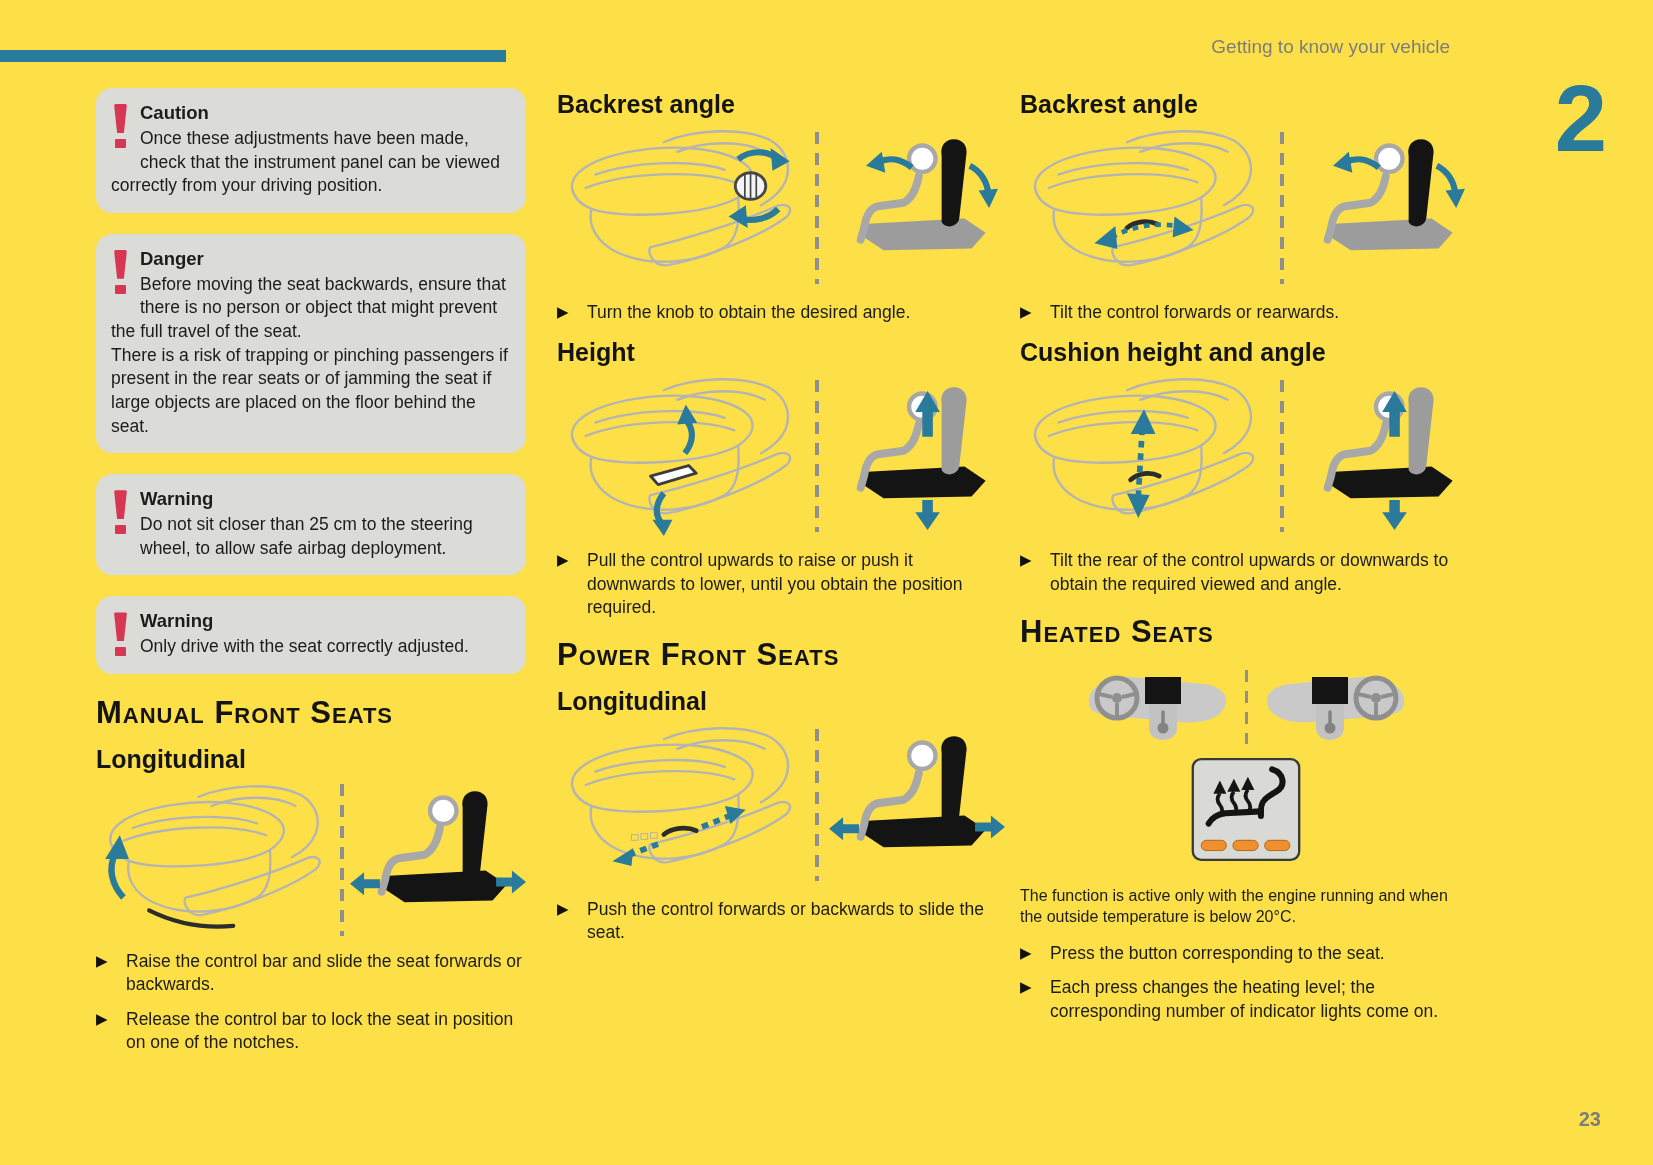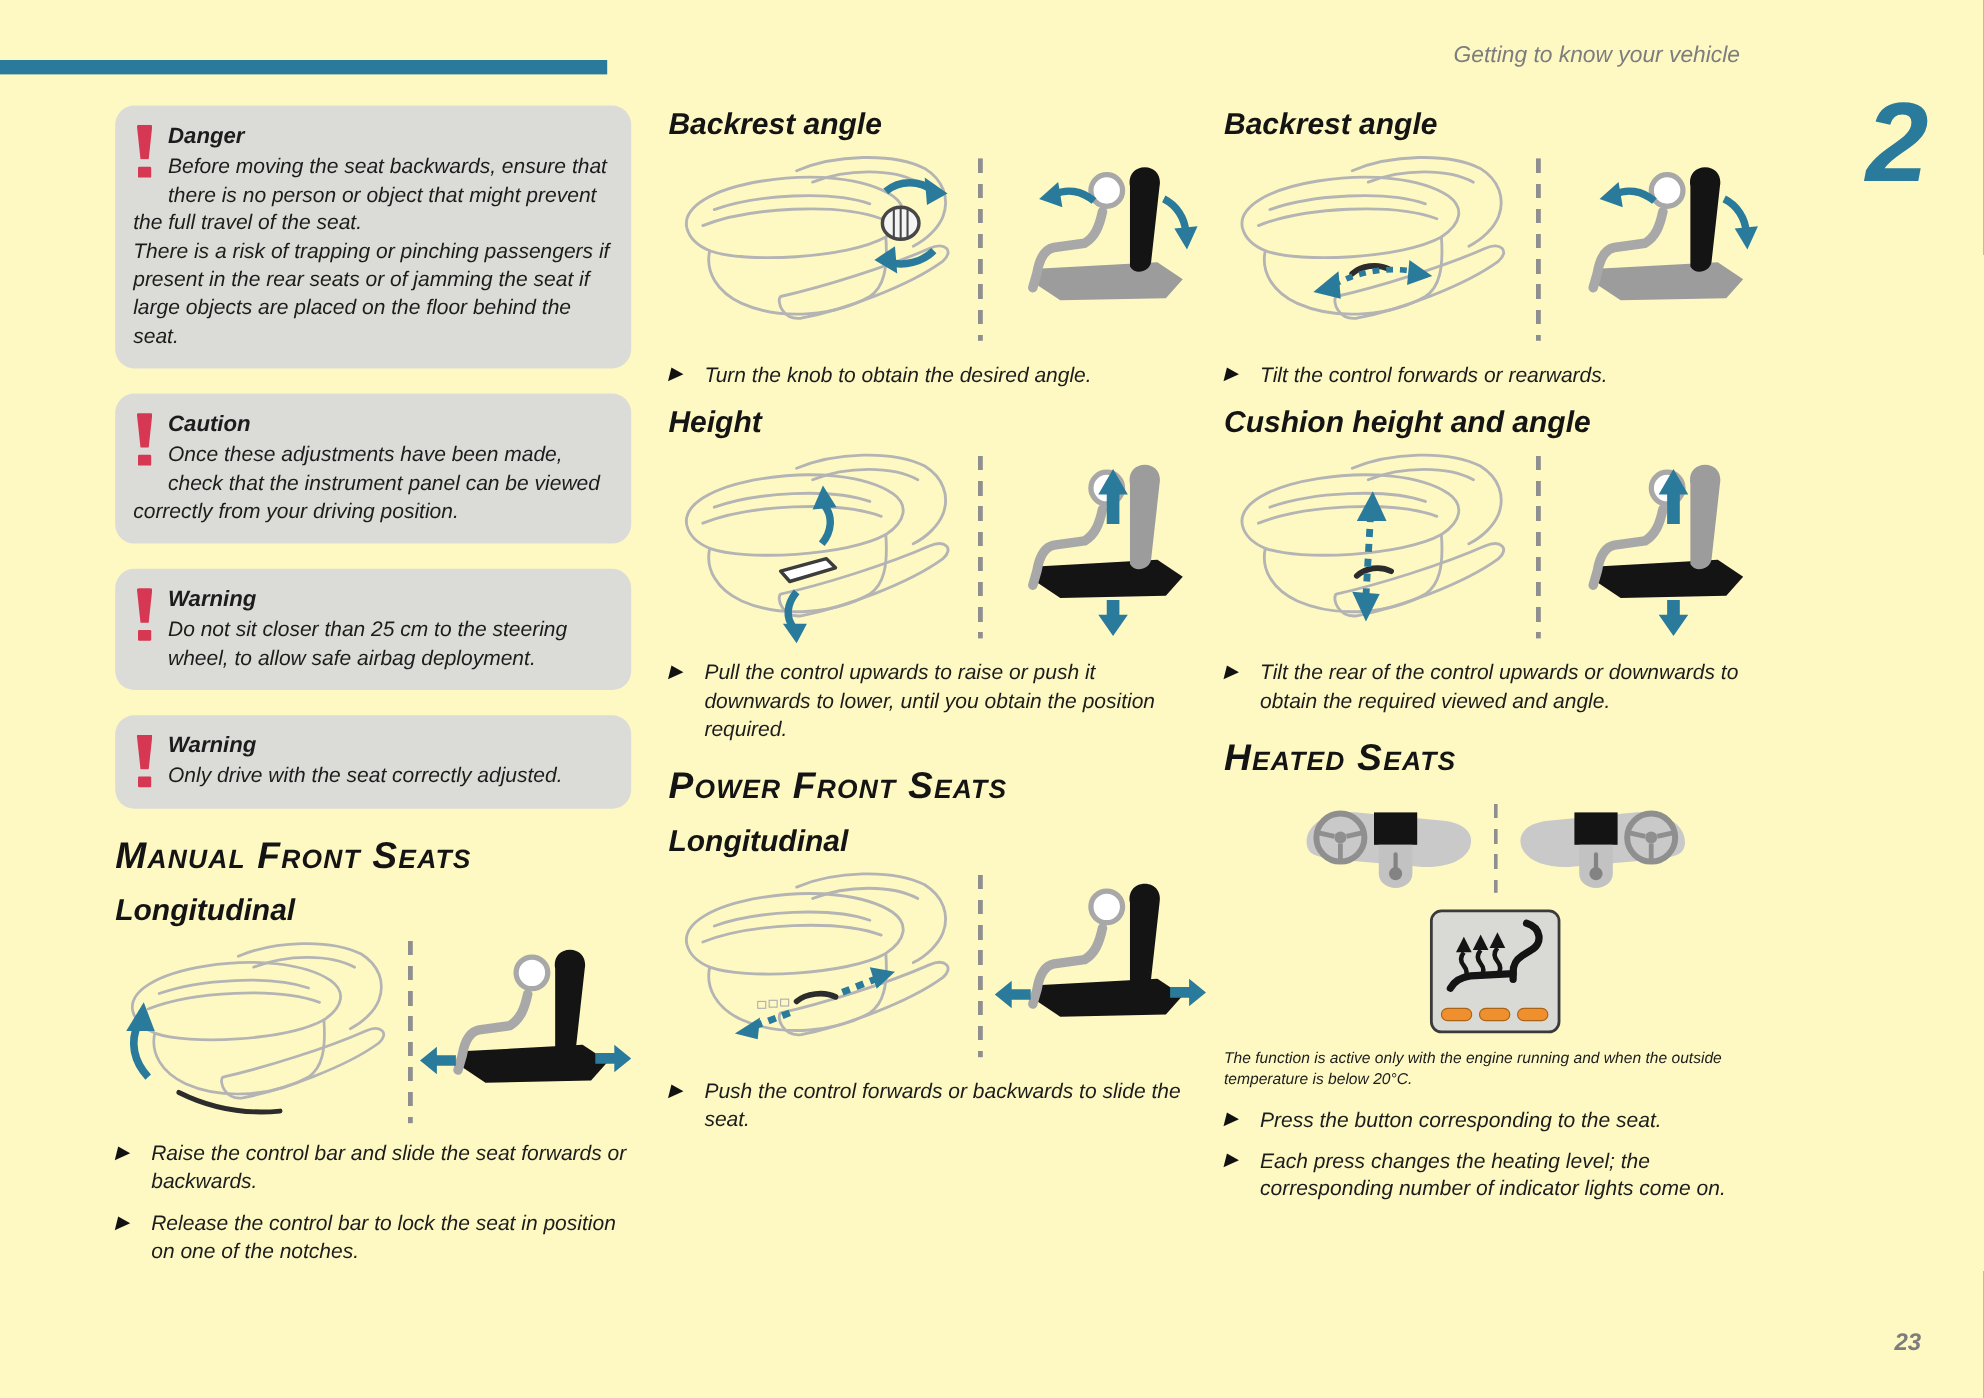--- a/index.html
+++ b/index.html
@@ -1,20 +1,19 @@
 <!DOCTYPE html>
 <html><head>
 <meta charset="utf-8">
 <style>
   html,body { margin:0; padding:0; background:#888; }
   .page {
-    position:relative; width:1653px; height:1165px; background:#fef9c3;
+    position:relative; width:1653px; height:1165px; background:#fde047;
     font-family:"Liberation Sans", sans-serif; color:#1c1c1c; overflow:hidden;
     margin:0 auto;
-    font-style:italic;
   }
   .top-bar { position:absolute; left:0; top:50px; width:506px; height:12px; background:#2a7b9b; }
   .header-title { position:absolute; top:36px; right:203px; font-size:19px; color:#7d7d7d; }
   .chapter-num { position:absolute; top:72px; right:48px; font-size:94px; font-weight:bold; color:#2a7b9b; line-height:1; letter-spacing:-2px; }
   .page-num { position:absolute; top:1108px; right:52px; font-size:20px; font-weight:bold; color:#7d7d7d; }
 
   .col { position:absolute; top:88px; }
   .col-left  { left:96px;  width:430px; }
   .col-mid   { left:557px; width:448px; }
   .col-right { left:1020px; width:452px; }
@@ -30,21 +29,21 @@
   h2.sec { font-variant:small-caps; font-size:31px; letter-spacing:1px; margin:18px 0 12px 0; font-weight:bold; color:#141414; }
   h3.sub { font-size:25px; font-weight:bold; margin:14px 0 8px 0; color:#141414; }
   .col h3.first { margin-top:2px; }
 
   .illus { display:flex; align-items:center; justify-content:space-between; margin:4px 0 12px 0; }
   .vdash { width:4px; background:repeating-linear-gradient(to bottom,#8f8f8f 0 12px,transparent 12px 21px); }
 
   .bullets { margin:12px 0 0 0; }
   .bullet { display:flex; margin:0 0 11px 0; font-size:17.5px; line-height:1.33; }
   .tri { flex:0 0 30px; font-size:15px; line-height:1.5; color:#111; }
-  .para { font-size:13px; line-height:1.35; margin:10px 0 14px 0; }
+  .para { font-size:16px; line-height:1.35; margin:22px 0 14px 0; }
 
   .heated-row { display:flex; align-items:center; justify-content:center; margin:6px 0 4px 0; }
   .heated-btn-wrap { display:flex; justify-content:center; margin:2px 0 10px 0; }
   .hidden-defs { position:absolute; width:0; height:0; overflow:hidden; }
 </style>
 </head>
 <body>
 
 <svg class="hidden-defs" aria-hidden="true">
   <defs>
@@ -83,29 +82,29 @@
 <div class="page">
   <div class="top-bar"></div>
   <div class="header-title">Getting to know your vehicle</div>
   <div class="chapter-num">2</div>
   <div class="page-num">23</div>
 
   <div class="col col-left">
 
     <div class="notice">
       <span class="excl"></span>
+      <b class="ntitle">Caution</b>
+      <span class="ntext">Once these adjustments have been made, check that the instrument panel can be viewed correctly from your driving position.</span>
+    </div>
+
+    <div class="notice">
+      <span class="excl"></span>
       <b class="ntitle">Danger</b>
       <span class="ntext">Before moving the seat backwards, ensure that there is no person or object that might prevent the full travel of the seat.
 There is a risk of trapping or pinching passengers if present in the rear seats or of jamming the seat if large objects are placed on the floor behind the seat.</span>
-    </div>
-
-    <div class="notice">
-      <span class="excl"></span>
-      <b class="ntitle">Caution</b>
-      <span class="ntext">Once these adjustments have been made, check that the instrument panel can be viewed correctly from your driving position.</span>
     </div>
 
     <div class="notice">
       <span class="excl"></span>
       <b class="ntitle">Warning</b>
       <span class="ntext">Do not sit closer than 25 cm to the steering wheel, to allow safe airbag deployment.</span>
     </div>
 
     <div class="notice">
       <span class="excl"></span>

